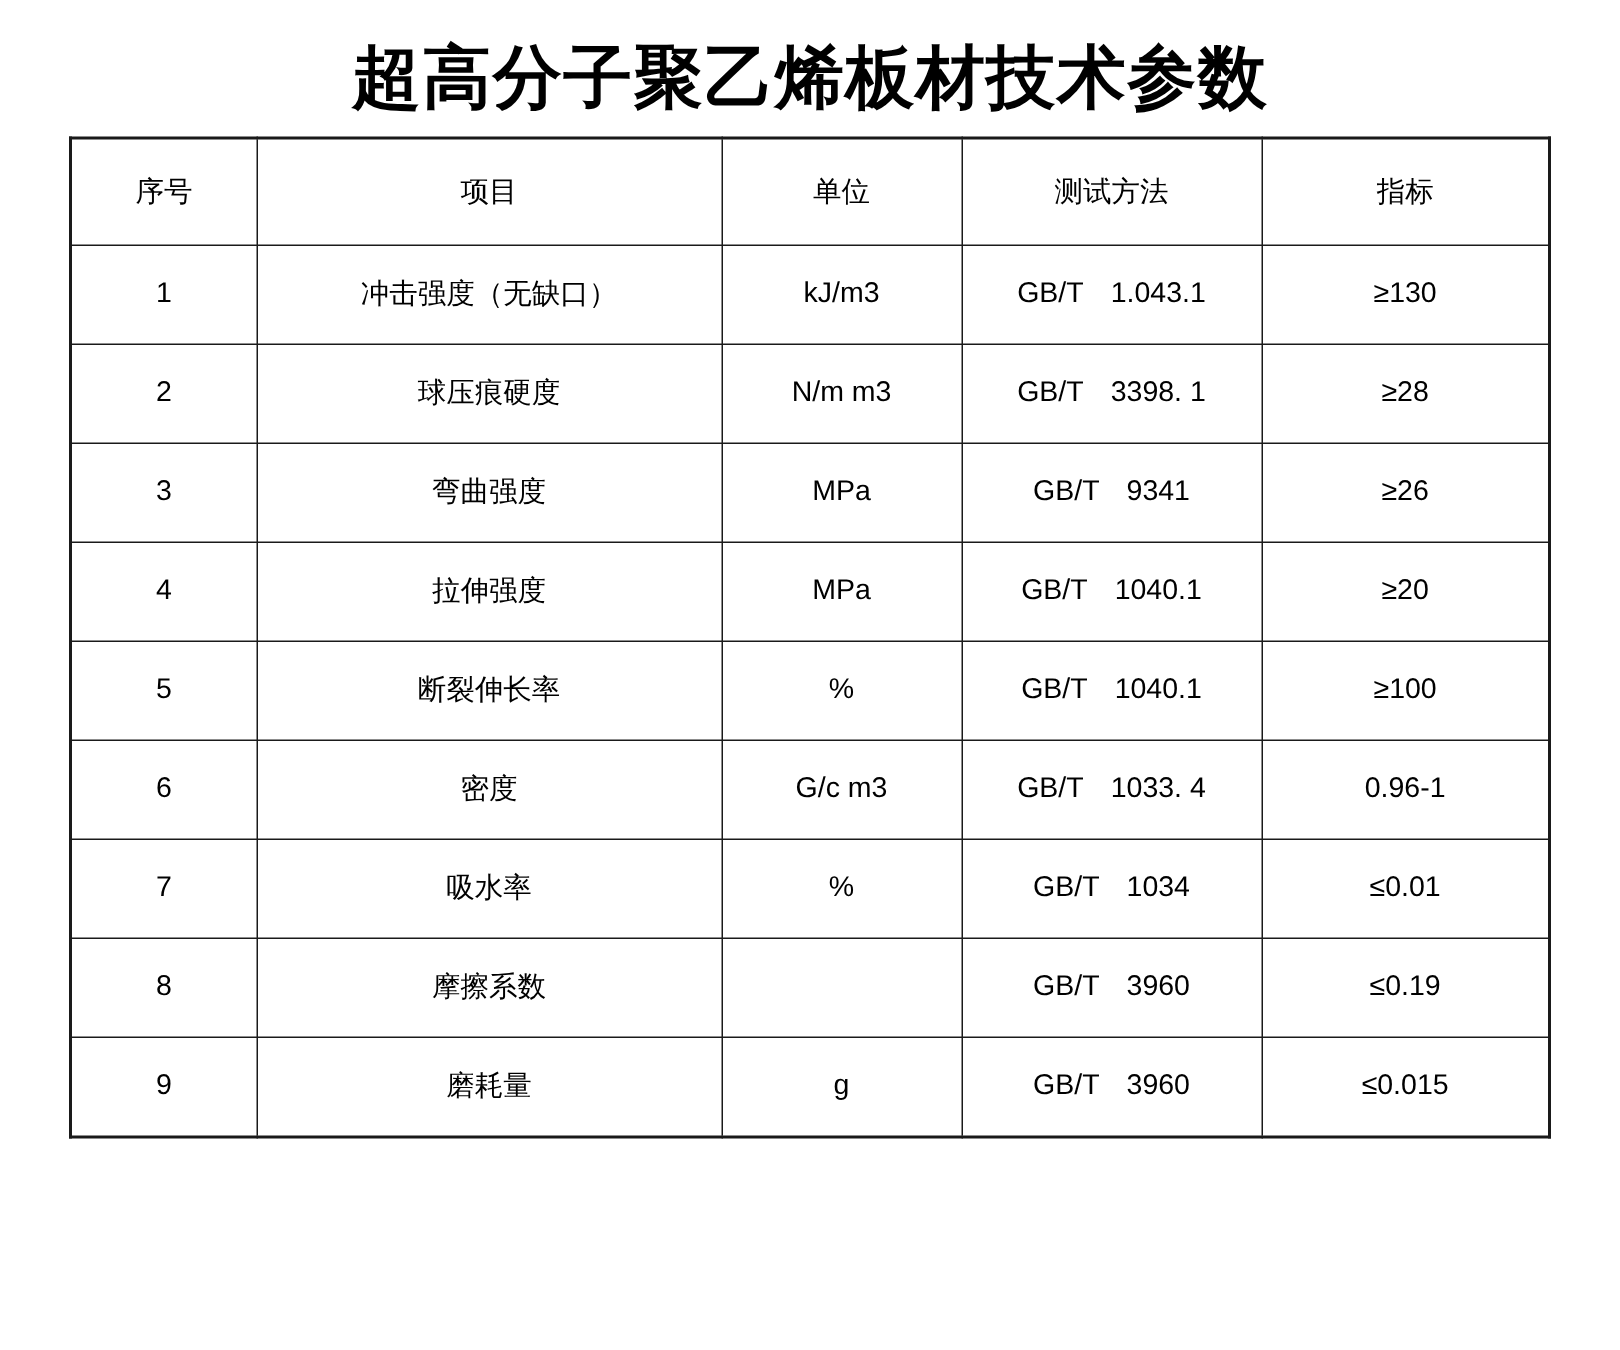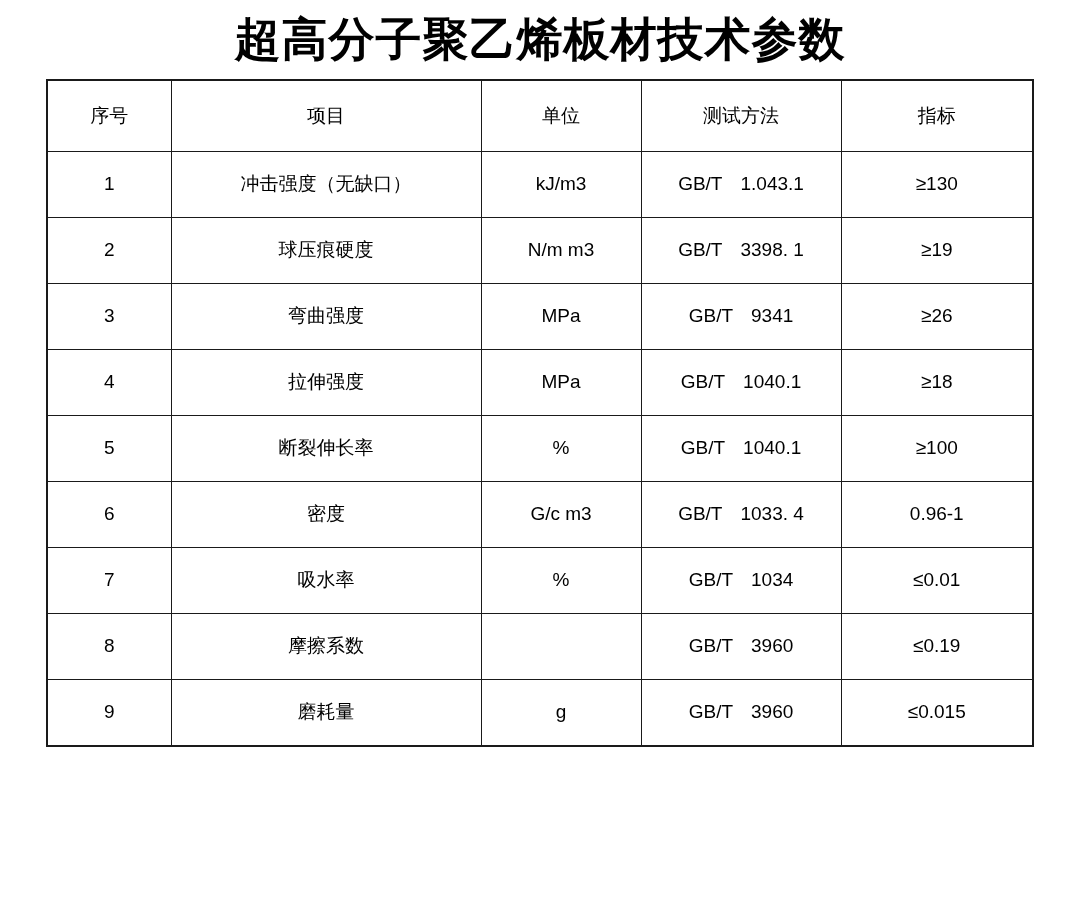--- a/index.html
+++ b/index.html
@@ -19,21 +19,21 @@
     height: 900px;
     position: relative;
     box-sizing: border-box;
   }
   .doc-title {
     text-align: center;
     font-size: 46px;
     font-weight: bold;
     letter-spacing: 1px;
     line-height: 1.1;
-    padding-top: 14px;
+    padding-top: 26px;
     padding-bottom: 14px;
     font-family: "DejaVu Sans", "Liberation Sans", sans-serif;
   }
   table.spec-table {
     border-collapse: collapse;
     table-layout: fixed;
     width: 986px;
     margin: 0 auto;
     border: 2px solid #1a1a1a;
   }
@@ -105,21 +105,21 @@
       <tr>
         <td>2</td>
         <td>球压痕硬度</td>
         <td>N/m m3</td>
         <td>
           <span class="method-cell">
             <span class="method-std">GB/T</span>
             <span class="method-num">3398. 1</span>
           </span>
         </td>
-        <td>≥19</td>
+        <td>≥28</td>
       </tr>
 
       <tr>
         <td>3</td>
         <td>弯曲强度</td>
         <td>MPa</td>
         <td>
           <span class="method-cell">
             <span class="method-std">GB/T</span>
             <span class="method-num">9341</span>
@@ -131,21 +131,21 @@
       <tr>
         <td>4</td>
         <td>拉伸强度</td>
         <td>MPa</td>
         <td>
           <span class="method-cell">
             <span class="method-std">GB/T</span>
             <span class="method-num">1040.1</span>
           </span>
         </td>
-        <td>≥18</td>
+        <td>≥20</td>
       </tr>
 
       <tr>
         <td>5</td>
         <td>断裂伸长率</td>
         <td>%</td>
         <td>
           <span class="method-cell">
             <span class="method-std">GB/T</span>
             <span class="method-num">1040.1</span>

